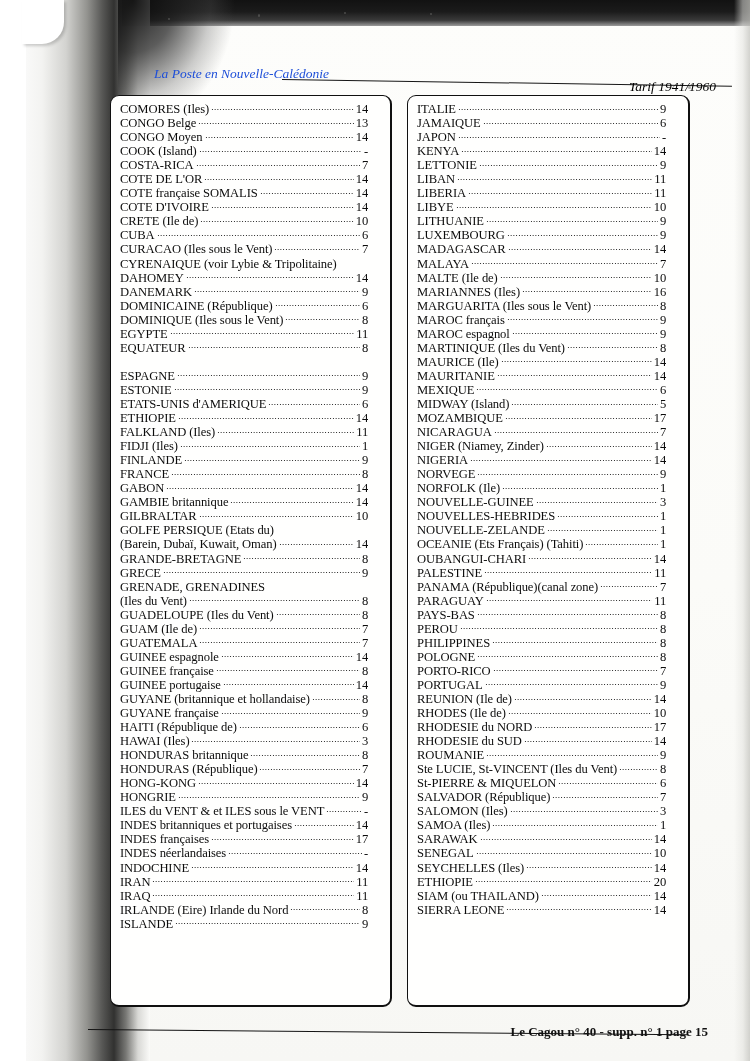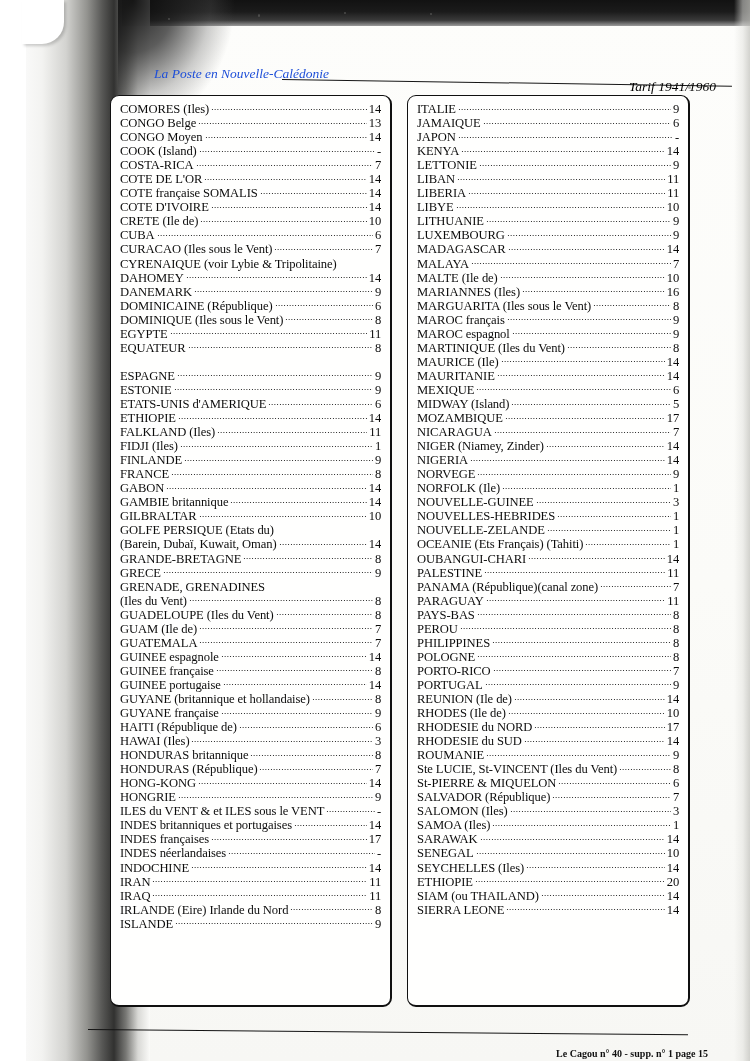--- a/index.html
+++ b/index.html
@@ -67,21 +67,21 @@
   }
 
   
   #index-area{position:absolute;left:0;top:0;width:750px;height:1061px;}
   .col-box{
     position:absolute;top:95px;height:912px;
     border:1.4px solid #101010;border-radius:9px;
     border-right-width:2.6px;border-bottom-width:2.4px;
     background:#fffffe;
     box-sizing:border-box;
-    padding:6px 9px 0 9px;
+    padding:6px 22px 0 9px;
   }
   #col-left{left:110px;width:282px;}
   #col-right{left:407px;width:283px;}
 
   .entry{
     display:flex;align-items:flex-end;
     height:14.05px;line-height:14.05px;
     font-size:12.6px;color:#0c0c0c;white-space:nowrap;overflow:hidden;
   }
   .entry .nm{flex:0 0 auto;letter-spacing:-.1px;}
@@ -94,22 +94,22 @@
   .entry .pg{flex:0 0 auto;padding-left:1px;letter-spacing:-.2px;}
   .entry.nodots .dots{background-image:none;}
 
   
   #footer{position:absolute;left:0;top:0;width:750px;height:1061px;}
   .ft-rule{
     position:absolute;left:88px;top:1029px;width:600px;height:1.3px;
     background:#141414;transform:rotate(.5deg);transform-origin:left center;
   }
   .ft-text{
-    position:absolute;right:42px;top:1048px;
-    font-size:10px;font-weight:bold;color:#111;white-space:nowrap;
+    position:absolute;right:42px;top:1024px;
+    font-size:13px;font-weight:bold;color:#111;white-space:nowrap;
   }
 </style>
 </head>
 <body>
 
 <div id="scan-page">
   <div class="scan-darkband"></div>
   <div class="scan-gutter"></div>
   <div class="scan-gutter-top"></div>
   <div class="scan-leftstrip"></div>

